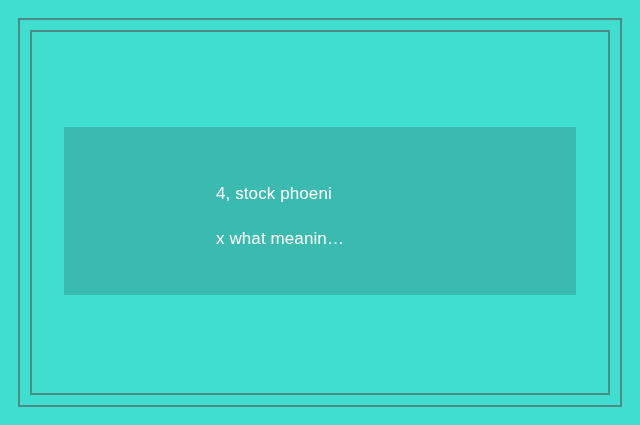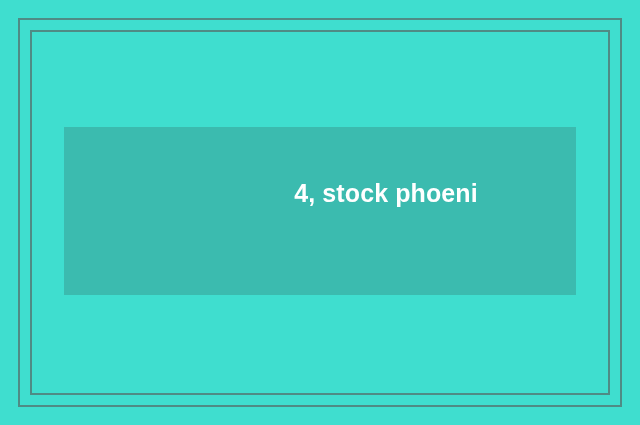--- a/index.html
+++ b/index.html
@@ -58,35 +58,35 @@
     position: absolute;
     left: 152px;
     top: 44px;
     width: 340px;
     text-align: left;
   }
 
   .caption-line {
     display: block;
     color: #ffffff;
-    font-size: 25px;
-    font-weight: bold;
+    font-size: 17px;
+    font-weight: normal;
     line-height: 45px;
     letter-spacing: 0.1px;
     white-space: nowrap;
-    text-align: center;
   }
 </style>
 </head>
 <body>
 
 <div id="placeholder-card">
 
   <div id="outer-frame"></div>
   <div id="inner-frame"></div>
 
   <div id="text-panel">
     <div id="caption-block">
       <span class="caption-line">4, stock phoeni</span>
+      <span class="caption-line">x what meanin…</span>
     </div>
   </div>
 
 </div>
 
 </body></html>

